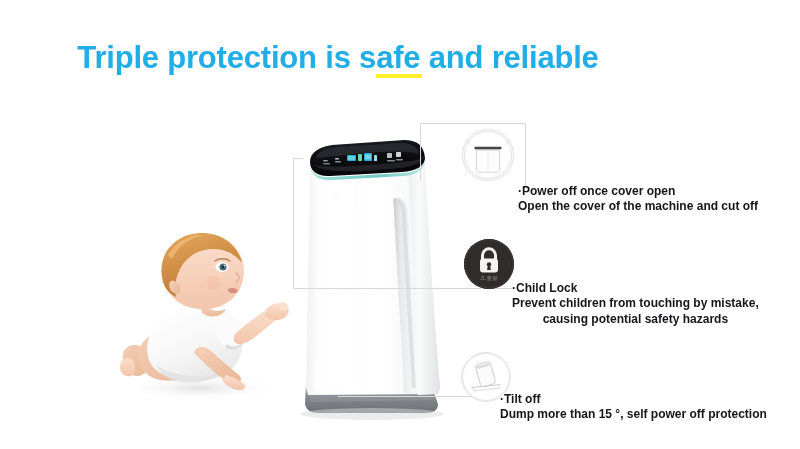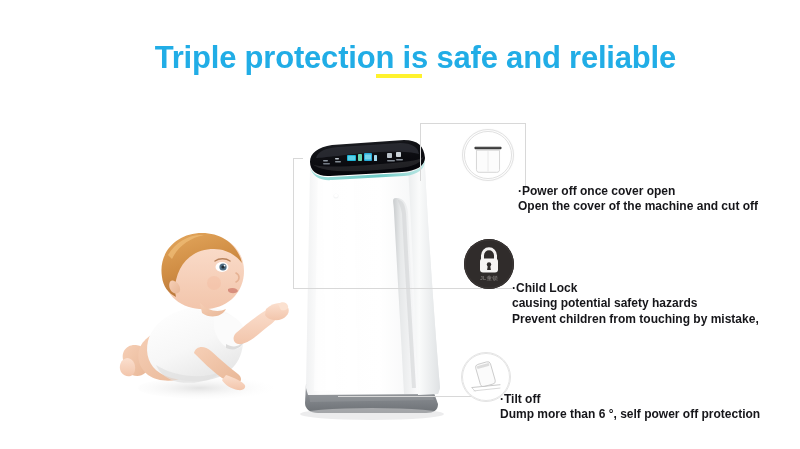--- a/index.html
+++ b/index.html
@@ -18,21 +18,21 @@
     height: 449px;
     background: #ffffff;
   }
 
   
   #title {
     position: absolute;
     left: 0;
     top: 40px;
     width: 676px;
-    text-align: right;
+    text-align: center;
     font-size: 31px;
     font-weight: bold;
     letter-spacing: -0.2px;
     color: #21ade6;
     white-space: nowrap;
   }
   #title-underline {
     position: absolute;
     left: 376px;
     top: 74px;
@@ -116,21 +116,21 @@
   
   .callout {
     position: absolute;
     color: #16161a;
     font-weight: bold;
     font-size: 12px;
     line-height: 15.4px;
     white-space: nowrap;
   }
   .callout .c-head { display: block; }
-  .callout .c-body { display: block; }
+  .callout .c-body { display: block; text-align: center; }
 
   #callout-1 { left: 518px; top: 184px; }
   #callout-2 { left: 512px; top: 281px; }
   #callout-3 { left: 500px; top: 392px; }
 </style>
 </head>
 <body>
 
 <div id="stage">
 
@@ -358,22 +358,22 @@
     </svg>
   </div>
 
   <div class="callout" id="callout-1">
     <span class="c-head">·Power off once cover open</span>
     <span class="c-body">Open the cover of the machine and cut off</span>
   </div>
 
   <div class="callout" id="callout-2">
     <span class="c-head">·Child Lock</span>
+    <span class="c-body">Prevent children from touching by mistake,</span>
     <span class="c-body">causing potential safety hazards</span>
-    <span class="c-body">Prevent children from touching by mistake,</span>
   </div>
 
   <div class="callout" id="callout-3">
     <span class="c-head">·Tilt off</span>
-    <span class="c-body">Dump more than 6 °, self power off protection</span>
+    <span class="c-body">Dump more than 15 °, self power off protection</span>
   </div>
 
 </div>
 
 </body></html>

